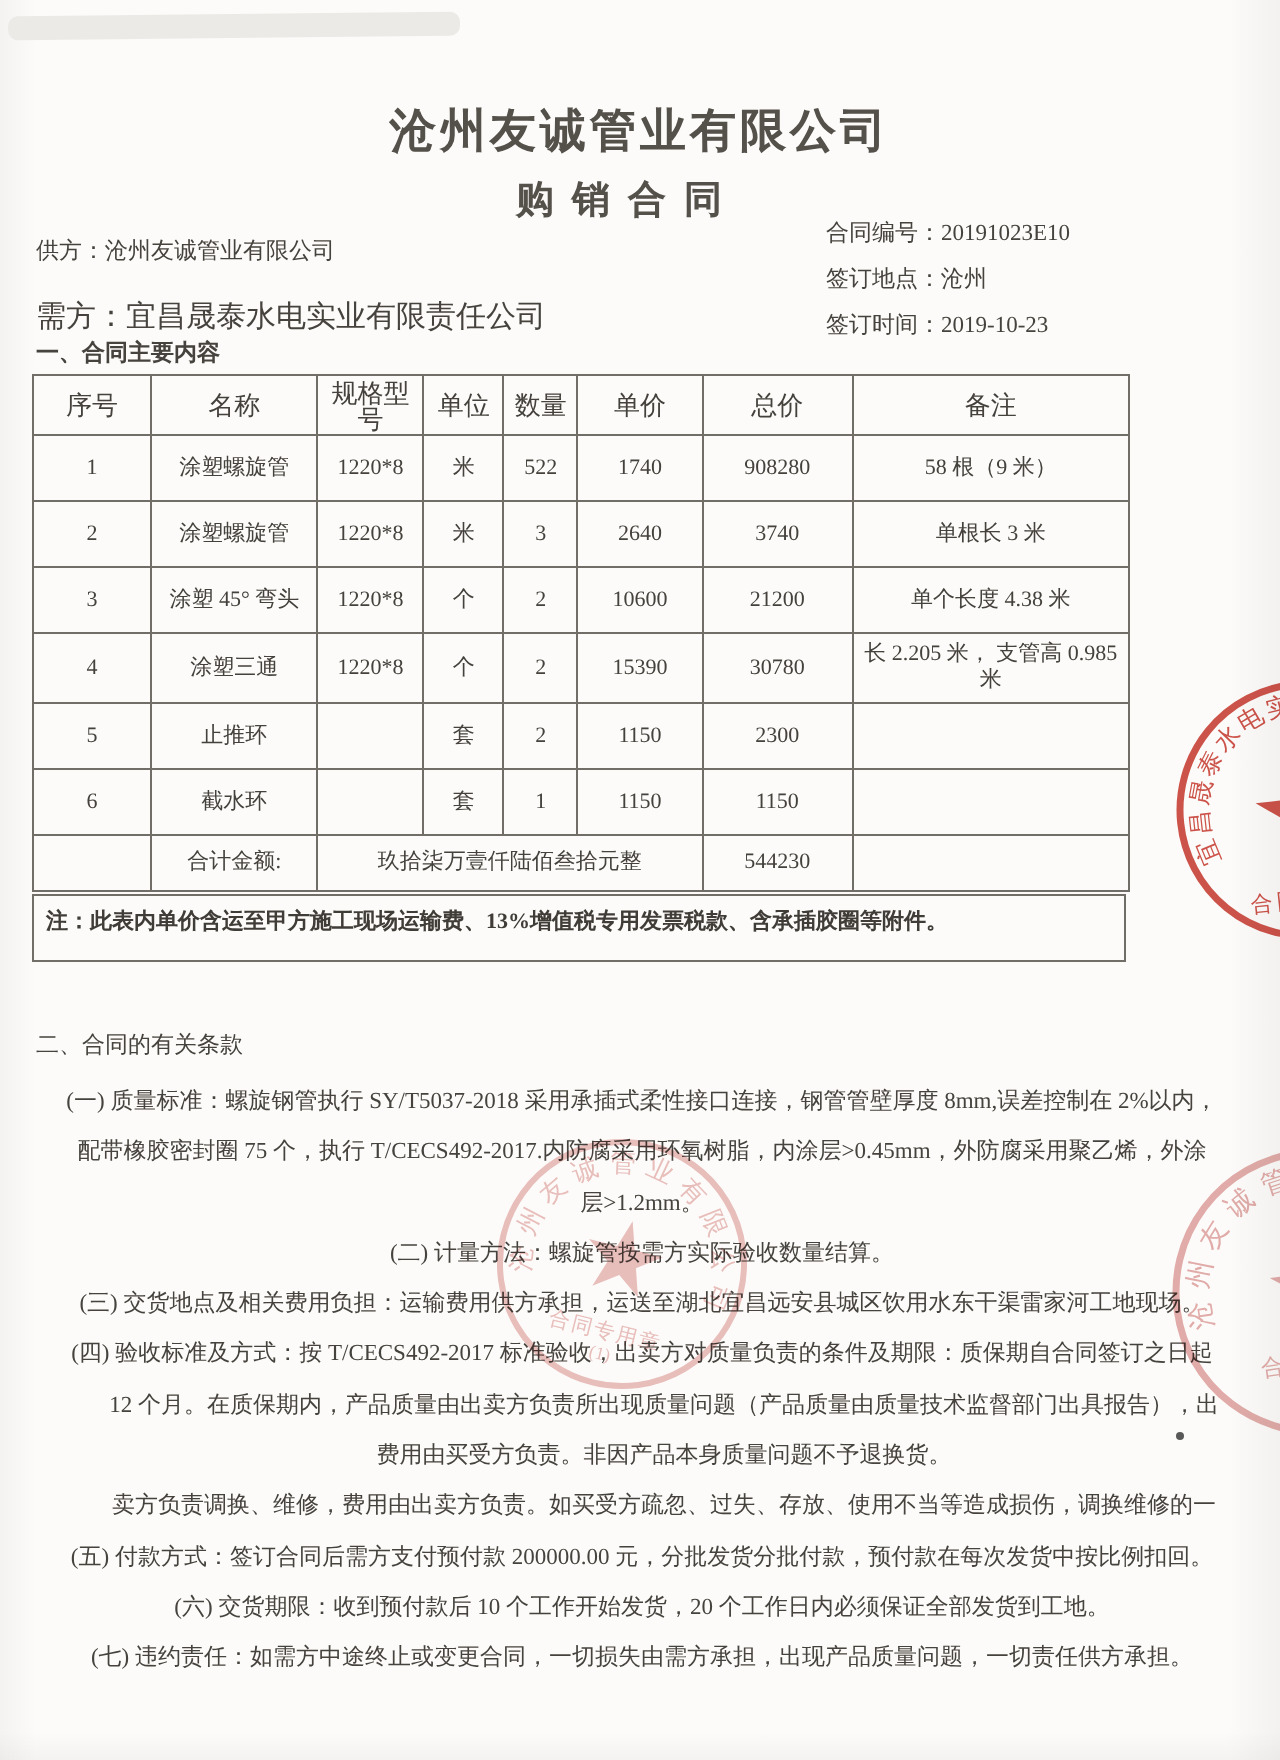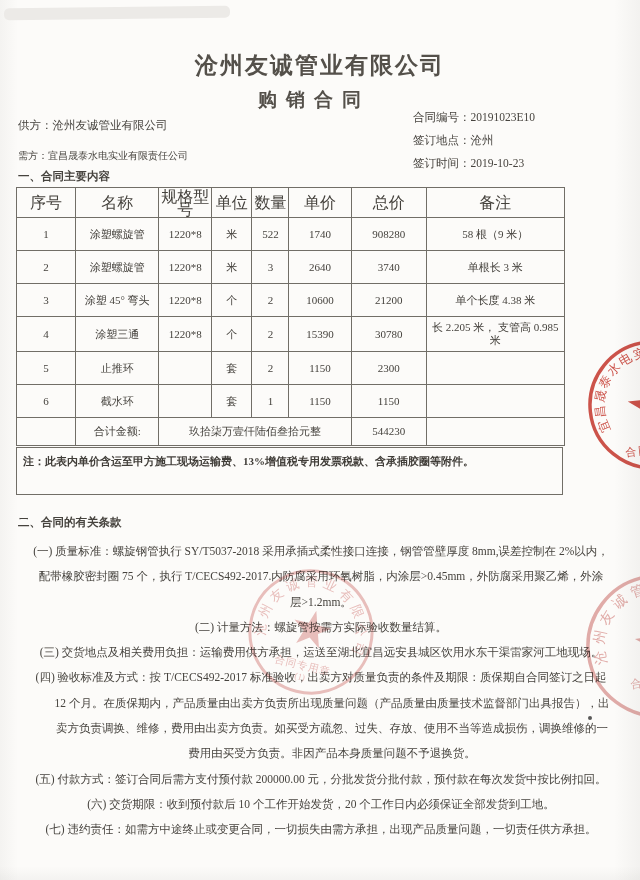--- a/index.html
+++ b/index.html
@@ -15,41 +15,41 @@
     background:
       linear-gradient(to left, rgba(90,90,85,0.06), rgba(0,0,0,0) 26px),
       linear-gradient(to right, rgba(90,90,85,0.05), rgba(0,0,0,0) 18px),
       linear-gradient(to top, rgba(90,90,85,0.05), rgba(0,0,0,0) 14px),
       #fcfbf9;
   }
   .streak{position:absolute;left:4px;top:7px;width:226px;height:12px;background:#eceae7;border-radius:5px;transform:rotate(-0.6deg);}
   .title{position:absolute;left:0;top:50px;width:640px;text-align:center;font-size:23px;font-weight:600;letter-spacing:2px;color:#54504a;}
   .subtitle{position:absolute;left:0;top:87px;width:628px;text-align:center;font-size:19px;font-weight:600;letter-spacing:9px;color:#54504a;}
   .supplier{position:absolute;left:18px;top:118px;font-size:11.5px;}
-  .buyer{position:absolute;left:18px;top:149px;font-size:10px;}
+  .buyer{position:absolute;left:18px;top:149px;font-size:15px;}
   .meta{position:absolute;left:413px;top:106px;font-size:11.5px;line-height:23px;}
   .sec1-head{position:absolute;left:18px;top:169px;font-size:11.5px;font-weight:600;}
 
   table.items{position:absolute;left:16px;top:187px;width:549px;border-collapse:collapse;table-layout:fixed;}
   table.items th,table.items td{
     border:1px solid #716e67;text-align:center;vertical-align:middle;
     font-size:11px;font-weight:normal;color:#45423d;padding:1px 2px;line-height:13px;
   }
-  table.items th{font-size:16px;}
+  table.items th{font-size:13px;}
   tr.r-head{height:30px;}
   tr.r-item{height:33px;}
   tr.r-item4{height:35px;}
   tr.r-total{height:28px;margin-top:42px;}
   .note-box{
     position:absolute;left:16px;top:447px;width:533px;height:22px;
-    border:1px solid #716e67;padding:6px 6px 18px 6px;
+    border:1px solid #716e67;padding:6px 6px 4px 6px;
     font-size:11px;font-weight:600;color:#403d38;line-height:15px;
   }
   .attachment{position:absolute;left:18px;top:490px;font-size:11.5px;}
-  .sec2-head{position:absolute;left:18px;top:515px;font-size:11.5px;font-weight:700;}
+  .sec2-head{position:absolute;left:18px;top:515px;font-size:11.5px;font-weight:400;}
   .sec2-lines{position:absolute;left:18px;top:539px;width:606px;font-size:11.5px;}
   .sec2-lines .ln{line-height:25.3px;white-space:nowrap;text-align:center;}
   .sec2-lines .ind{padding-left:22px;}
 
   .stamp{position:absolute;mix-blend-mode:multiply;}
   .stamp-a{left:587px;top:337px;opacity:0.95;}
   .stamp-b{left:245px;top:566px;opacity:0.60;}
   .stamp-c{left:583px;top:571px;opacity:0.72;}
   .dot{position:absolute;left:588px;top:716px;width:4px;height:4px;border-radius:50%;background:#2f2f2f;opacity:.8;}
 </style>
@@ -171,22 +171,22 @@
 
   <div class="sec2-head">二、合同的有关条款</div>
   <div class="sec2-lines">
     <div class="ln">(一) 质量标准：螺旋钢管执行 SY/T5037-2018 采用承插式柔性接口连接，钢管管壁厚度 8mm,误差控制在 2%以内，</div>
     <div class="ln">配带橡胶密封圈 75 个，执行 T/CECS492-2017.内防腐采用环氧树脂，内涂层&gt;0.45mm，外防腐采用聚乙烯，外涂</div>
     <div class="ln">层&gt;1.2mm。</div>
     <div class="ln">(二) 计量方法：螺旋管按需方实际验收数量结算。</div>
     <div class="ln">(三) 交货地点及相关费用负担：运输费用供方承担，运送至湖北宜昌远安县城区饮用水东干渠雷家河工地现场。</div>
     <div class="ln">(四) 验收标准及方式：按 T/CECS492-2017 标准验收，出卖方对质量负责的条件及期限：质保期自合同签订之日起</div>
     <div class="ln ind">12 个月。在质保期内，产品质量由出卖方负责所出现质量问题（产品质量由质量技术监督部门出具报告），出</div>
+    <div class="ln ind">费用由买受方负责。非因产品本身质量问题不予退换货。</div>
     <div class="ln ind">卖方负责调换、维修，费用由出卖方负责。如买受方疏忽、过失、存放、使用不当等造成损伤，调换维修的一</div>
-    <div class="ln ind">费用由买受方负责。非因产品本身质量问题不予退换货。</div>
     <div class="ln">(五) 付款方式：签订合同后需方支付预付款 200000.00 元，分批发货分批付款，预付款在每次发货中按比例扣回。</div>
     <div class="ln">(六) 交货期限：收到预付款后 10 个工作开始发货，20 个工作日内必须保证全部发货到工地。</div>
     <div class="ln">(七) 违约责任：如需方中途终止或变更合同，一切损失由需方承担，出现产品质量问题，一切责任供方承担。</div>
   </div>
 
   <svg class="stamp stamp-a" width="140" height="140" viewBox="0 0 140 140">
     <g transform="rotate(-6 66 68)">
       <circle cx="66" cy="68" r="63" fill="none" stroke-width="3.5" stroke="#cd4b42"></circle>
       <path id="arcA" d="M 23.6,92.5 A 49,49 0 1 1 108.4,92.5" fill="none"></path>
       <text font-size="12.5" letter-spacing="1.5" fill="#cd4b42">

